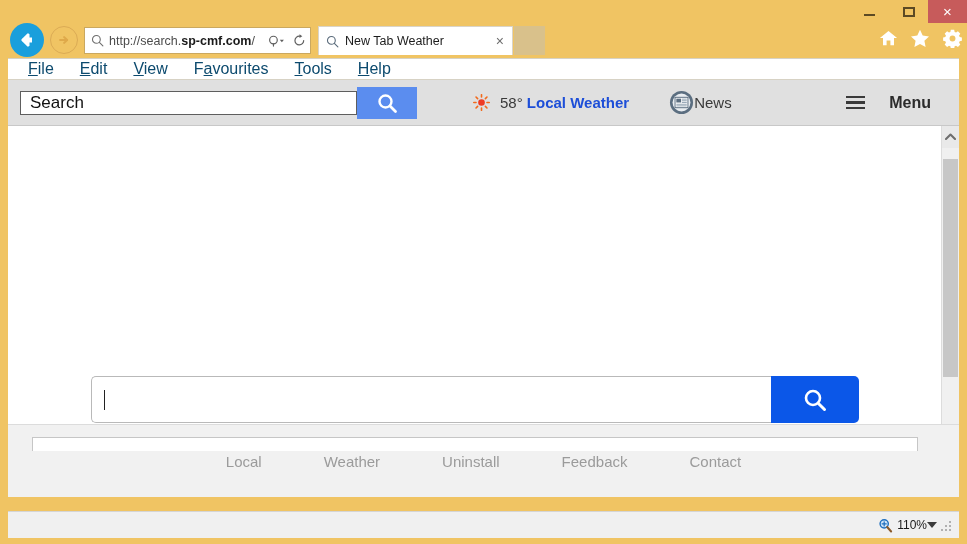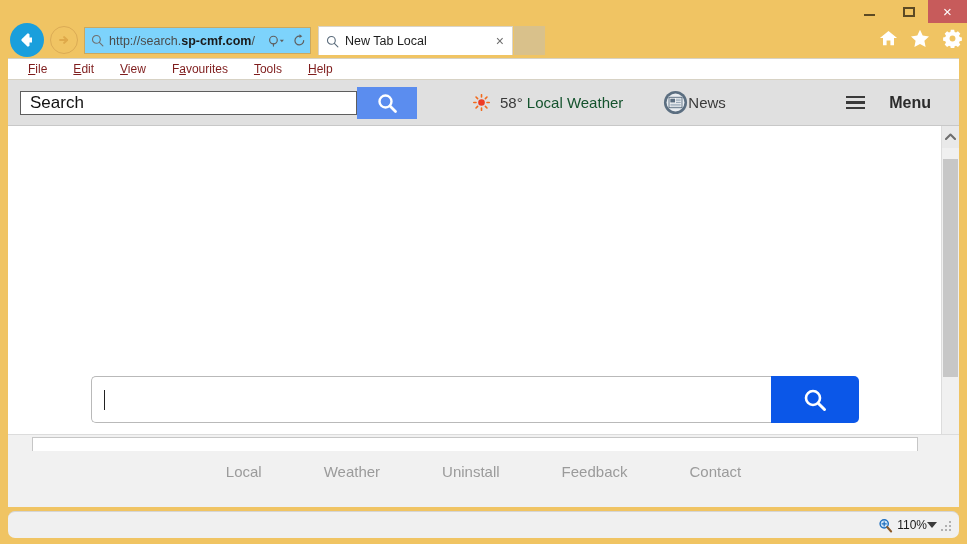--- a/index.html
+++ b/index.html
@@ -46,21 +46,21 @@
     width: 28px; height: 28px;
     background: transparent;
     border: 1.5px solid #dbab55;
     display: flex; align-items: center; justify-content: center;
   }
 
   .addressbar {
     position: absolute;
     left: 84px; top: 27px;
     width: 227px; height: 27px;
-    background: #7dd3fc;
+    background: #ffffff;
     border: 1px solid #c9a košar;
     border: 1px solid #caa85f;
     box-sizing: border-box;
     display: flex;
     align-items: center;
     padding: 0 4px 0 6px;
   }
   .addressbar .url {
     flex: 1;
     font-size: 12.5px;
@@ -141,22 +141,22 @@
     flex: 0 0 20px;
     background: #ffffff;
     border-top: 1px solid #d7d2c4;
     border-bottom: 1px solid #d7d2c4;
     display: flex;
     align-items: center;
     padding-left: 20px;
     margin: 0 8px 0 8px;
   }
   .menu-item {
-    font-size: 12px;
-    color: #7f1d1d;
+    font-size: 16px;
+    color: #0c4a6e;
     margin-right: 26px;
     white-space: nowrap;
   }
   .menu-item u { text-decoration: underline; }
 
   
   .clientarea {
     flex: 1;
     margin: 0 8px 0 8px;
     background: #ffffff;
@@ -195,21 +195,21 @@
   .addon-weather {
     margin-left: 56px;
     display: flex;
     align-items: center;
     gap: 10px;
   }
   .addon-weather .temp {
     font-size: 15px;
     color: #3a3a3a;
   }
-  .addon-weather .temp b { font-weight: normal; color: #14532d; }
+  .addon-weather .temp b { font-weight: bold; color: #1d4ed8; }
   .addon-news {
     margin-left: 40px;
     display: flex;
     align-items: center;
   }
   .addon-news .lbl { font-size: 15px; color: #3a3a3a; }
   .addon-menu {
     position: absolute;
     right: 28px;
     display: flex;
@@ -303,28 +303,27 @@
   }
   .footer a {
     font-size: 15px;
     color: #9b9b9b;
     text-decoration: none;
   }
 
   
   .statusbar {
     flex: 0 0 26px;
-    margin: 4px 8px 0 8px;
+    margin: 14px 8px 0 8px;
     background: #f0f0f0;
     border-top: 1px solid #d5d5d5;
     display: flex;
     align-items: center;
     justify-content: flex-end;
     padding-right: 6px;
-    border-radius: 7px;
   }
   .zoomlabel {
     font-size: 12px;
     color: #1a1a1a;
     display: flex;
     align-items: center;
     gap: 4px;
   }
   .caret-down {
     width: 0; height: 0;
@@ -390,21 +389,21 @@
       </span>
     </div>
 
     <div class="tab">
       <span class="ab-icon">
         <svg width="13" height="13" viewBox="0 0 14 14">
           <circle cx="5.8" cy="5.8" r="4.2" stroke="#5a6b7b" stroke-width="1.2" fill="none"></circle>
           <path d="M9 9 L12.8 12.8" stroke="#5a6b7b" stroke-width="1.2" stroke-linecap="round"></path>
         </svg>
       </span>
-      <span class="tab-title">New Tab Local</span>
+      <span class="tab-title">New Tab Weather</span>
       <span class="tab-close">×</span>
     </div>
 
     <div class="newtab"></div>
 
     <div class="winbtns">
       <div class="winbtn">
           <div class="bar-min"></div>
         </div>
       <div class="winbtn">

